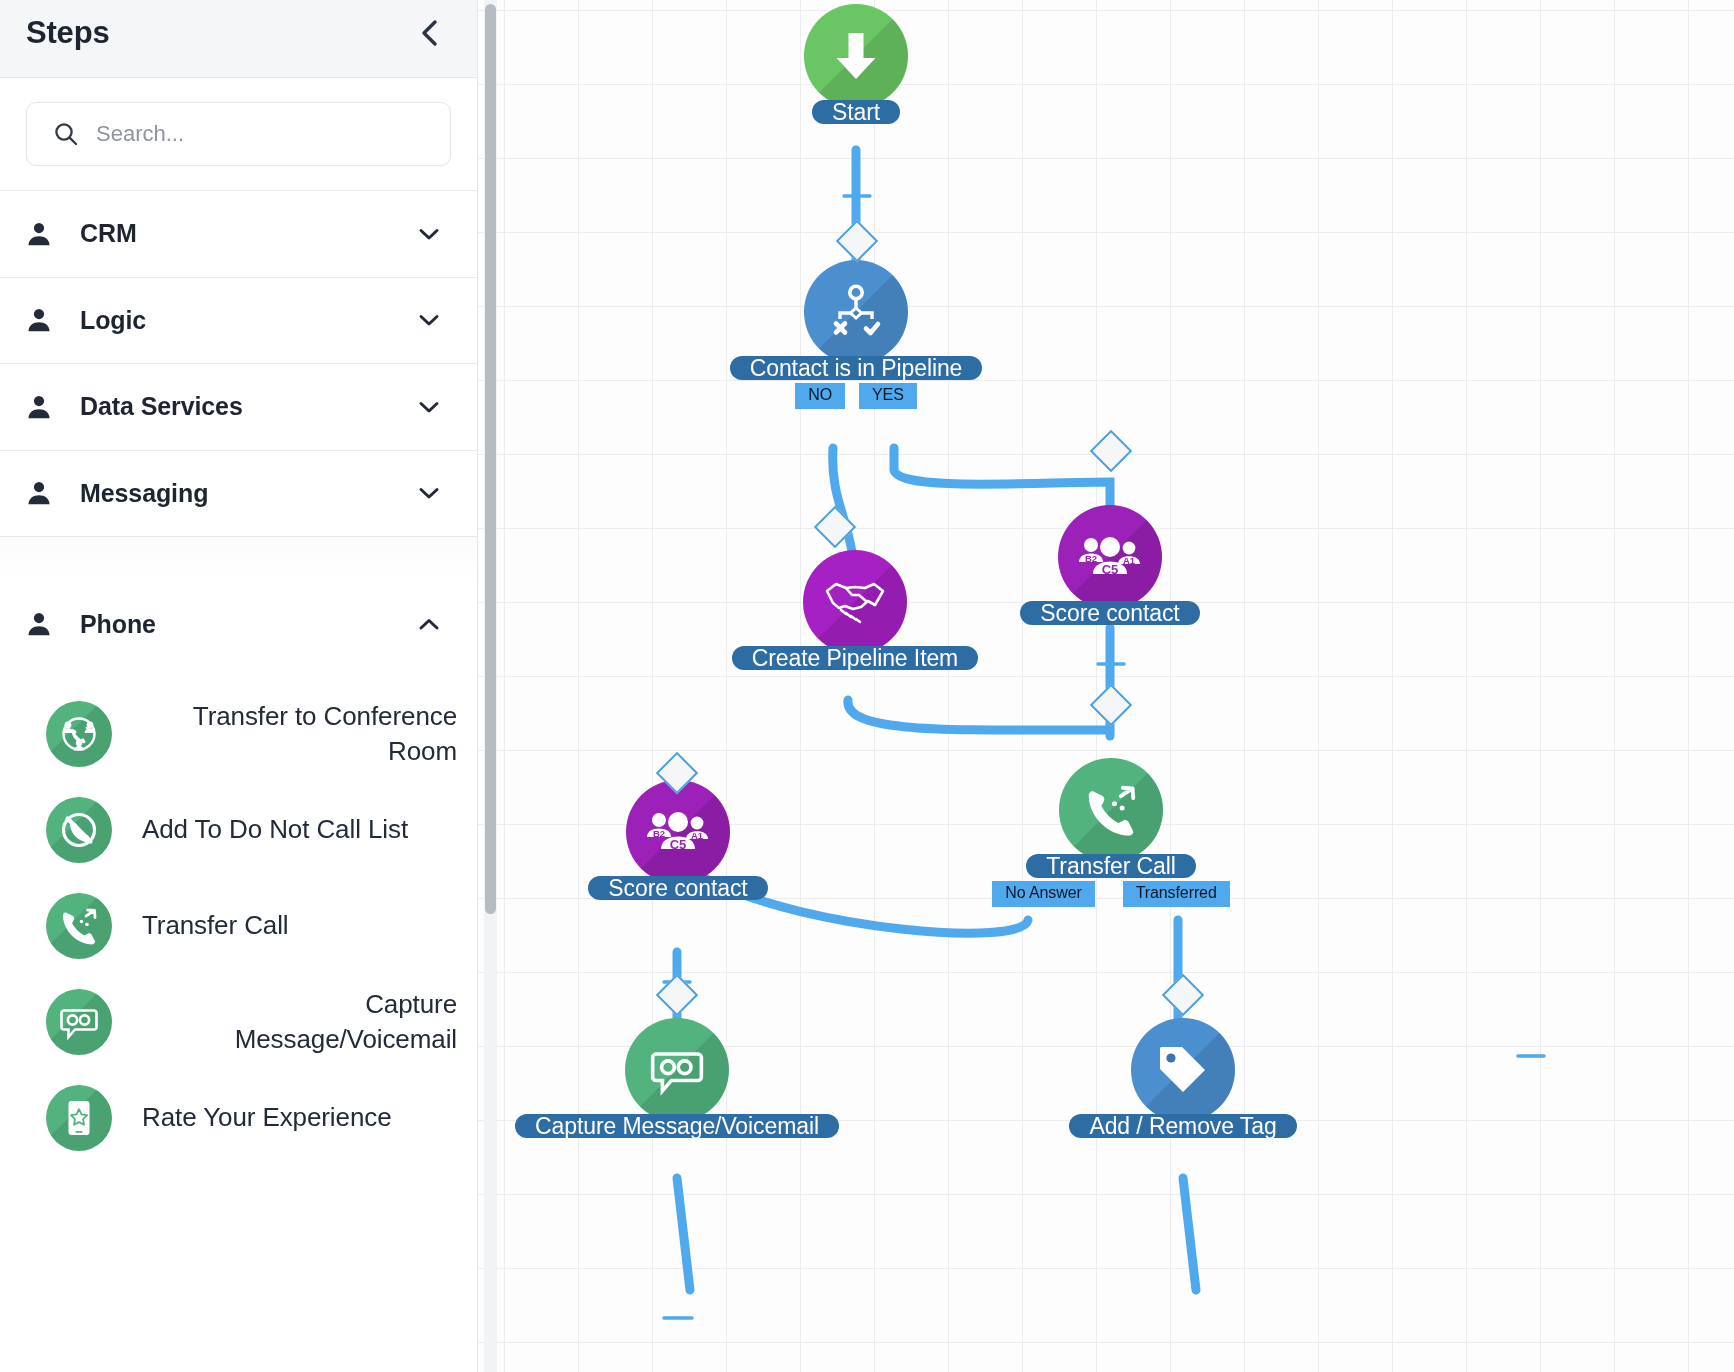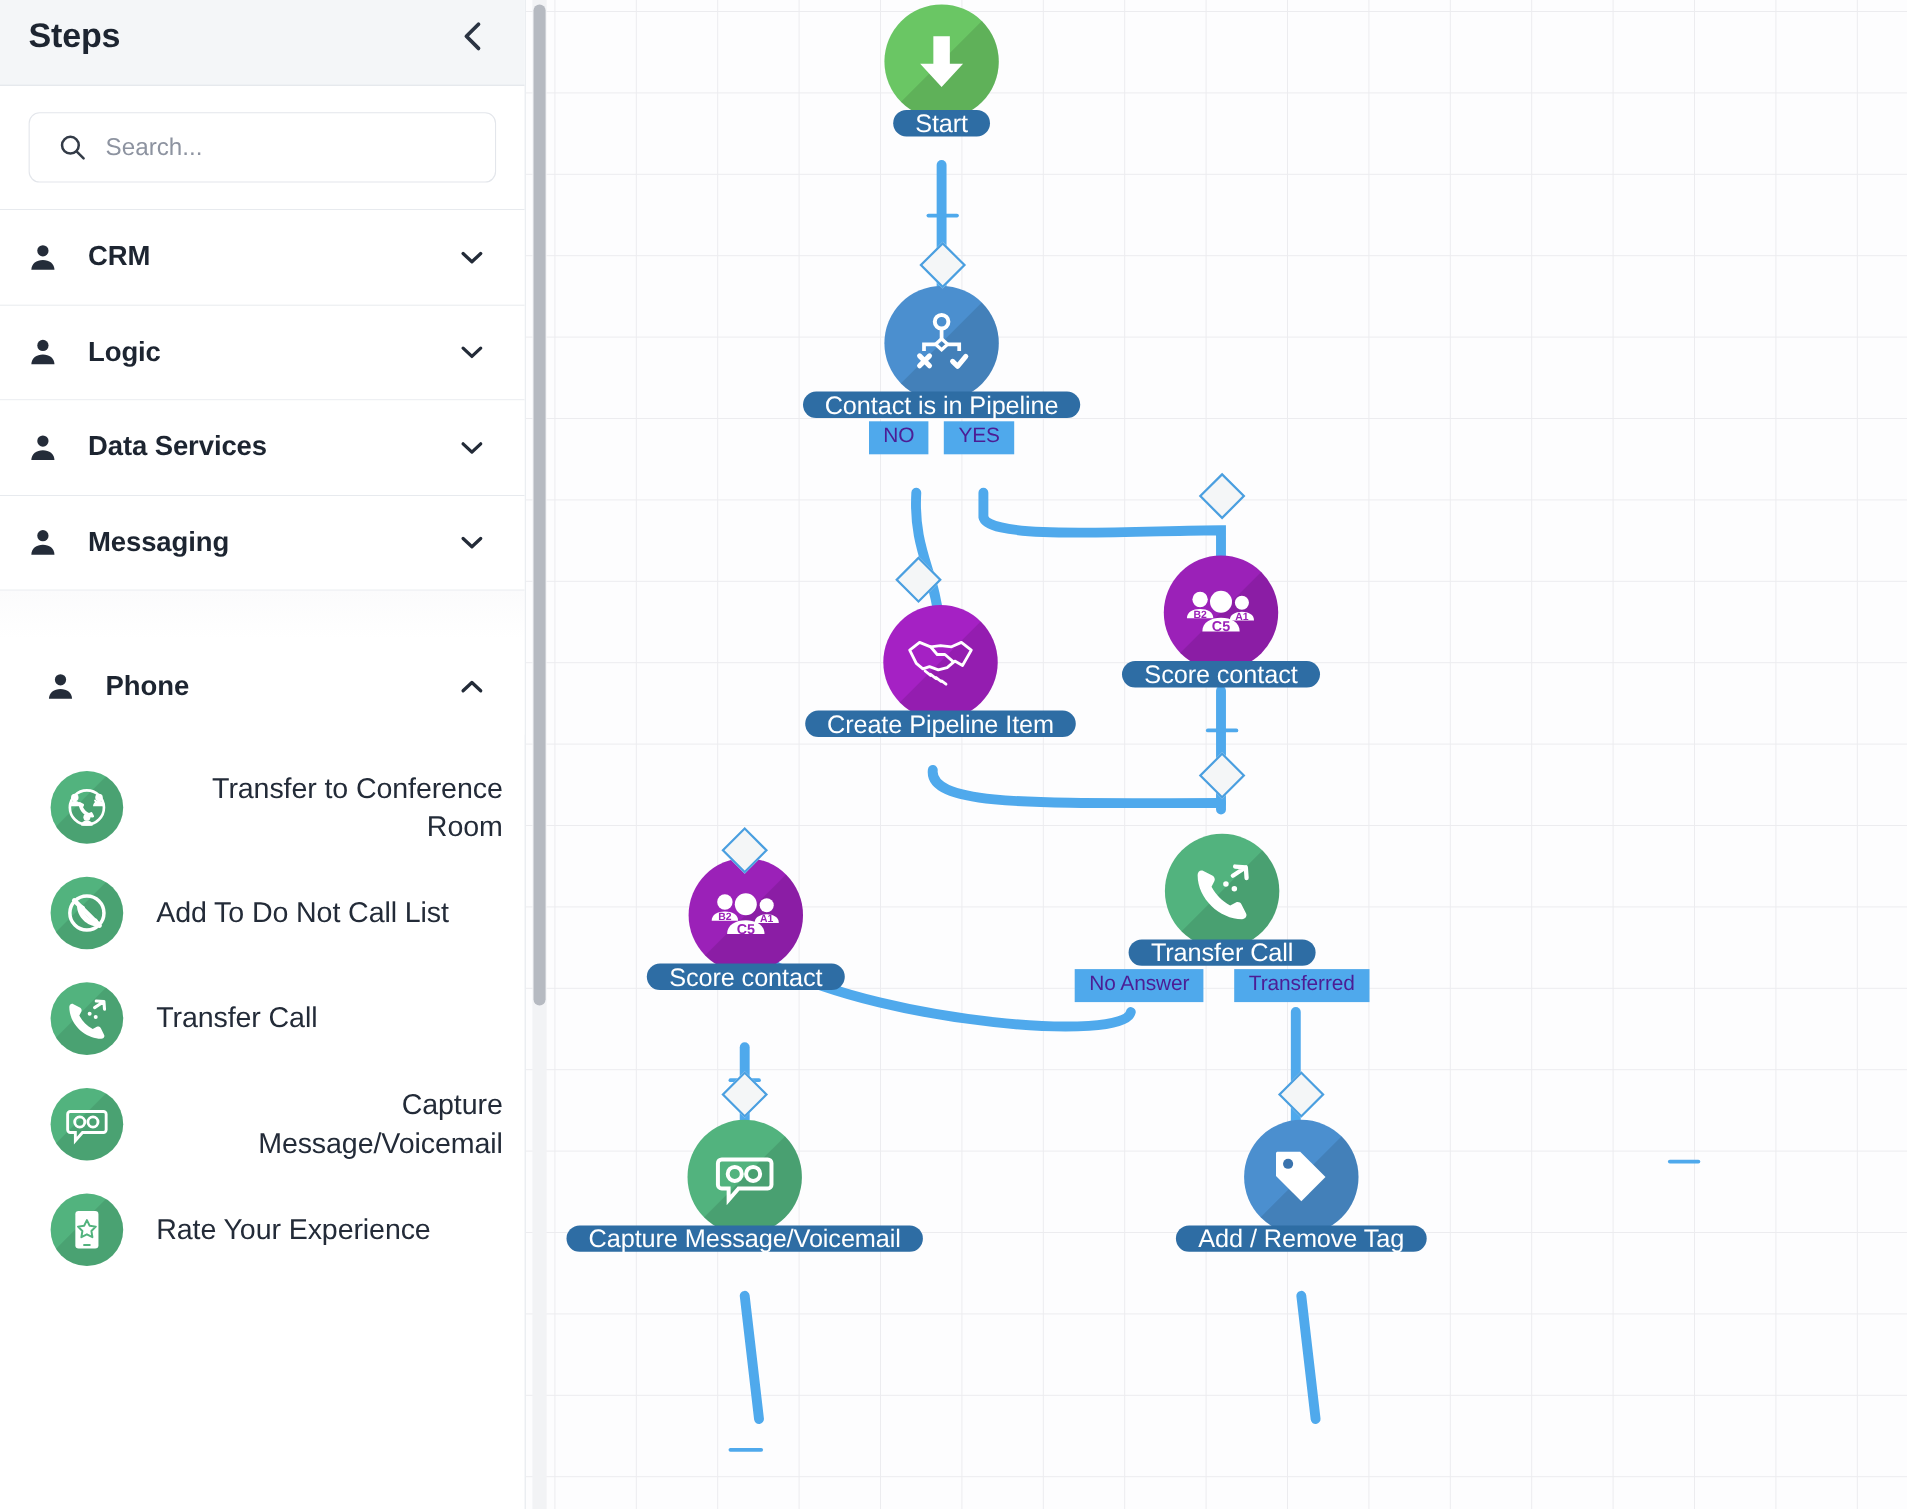--- a/index.html
+++ b/index.html
@@ -52,21 +52,21 @@
     padding: 0 34px 0 24px; border-bottom: 1px solid #e7eaee;
     cursor: pointer; background: #fff;
   }
   .cat-icon { width: 34px; flex: none; color: #242c39; display:flex; align-items:center; }
   .cat-label {
     flex: 1; font-size: 25px; font-weight: bold; color: #1d2531;
     margin-left: 22px; letter-spacing: -0.1px;
   }
   .chev { width: 28px; height: 28px; color: #232b38; flex: none; }
   .cat-gap { height: 44px; background: linear-gradient(#fbfbfc,#ffffff); }
-  .cat-row.expanded { border-bottom: none; margin-left: 16px; }
+  .cat-row.expanded { border-bottom: none; }
 
   .step-list { padding-top: 18px; }
   .step-row {
     display: flex; align-items: center;
     padding: 11px 20px 11px 46px; cursor: grab;
     min-height: 96px;
     text-align: right;
   }
   .step-ico {
     width: 66px; height: 66px; border-radius: 50%;
@@ -131,21 +131,21 @@
     display: inline-flex; align-items: center; justify-content: center;
     padding: 0 20px; font-size: 23px; white-space: nowrap;
     margin-top: -8px; letter-spacing: -0.1px;
   }
   .node-pill-wrap { display: flex; justify-content: center; }
   .branch-row {
     display: flex; justify-content: center; gap: 14px;
     margin-top: 3px; position: relative; z-index: 6;
   }
   .branch-chip {
-    background: #4fa9ec; color: #4c1d95; font-size: 19px;
+    background: #4fa9ec; color: #0f172a; font-size: 16px;
     padding: 3px 13px 5px; white-space: nowrap; letter-spacing: -0.1px;
   }
   .diamond {
     position: absolute; z-index: 7;
     width: 30px; height: 30px; background: #f4f6f7;
     border: 2.5px solid #4a9fe0; transform: rotate(45deg);
   }
 </style>
 </head>
 <body>

